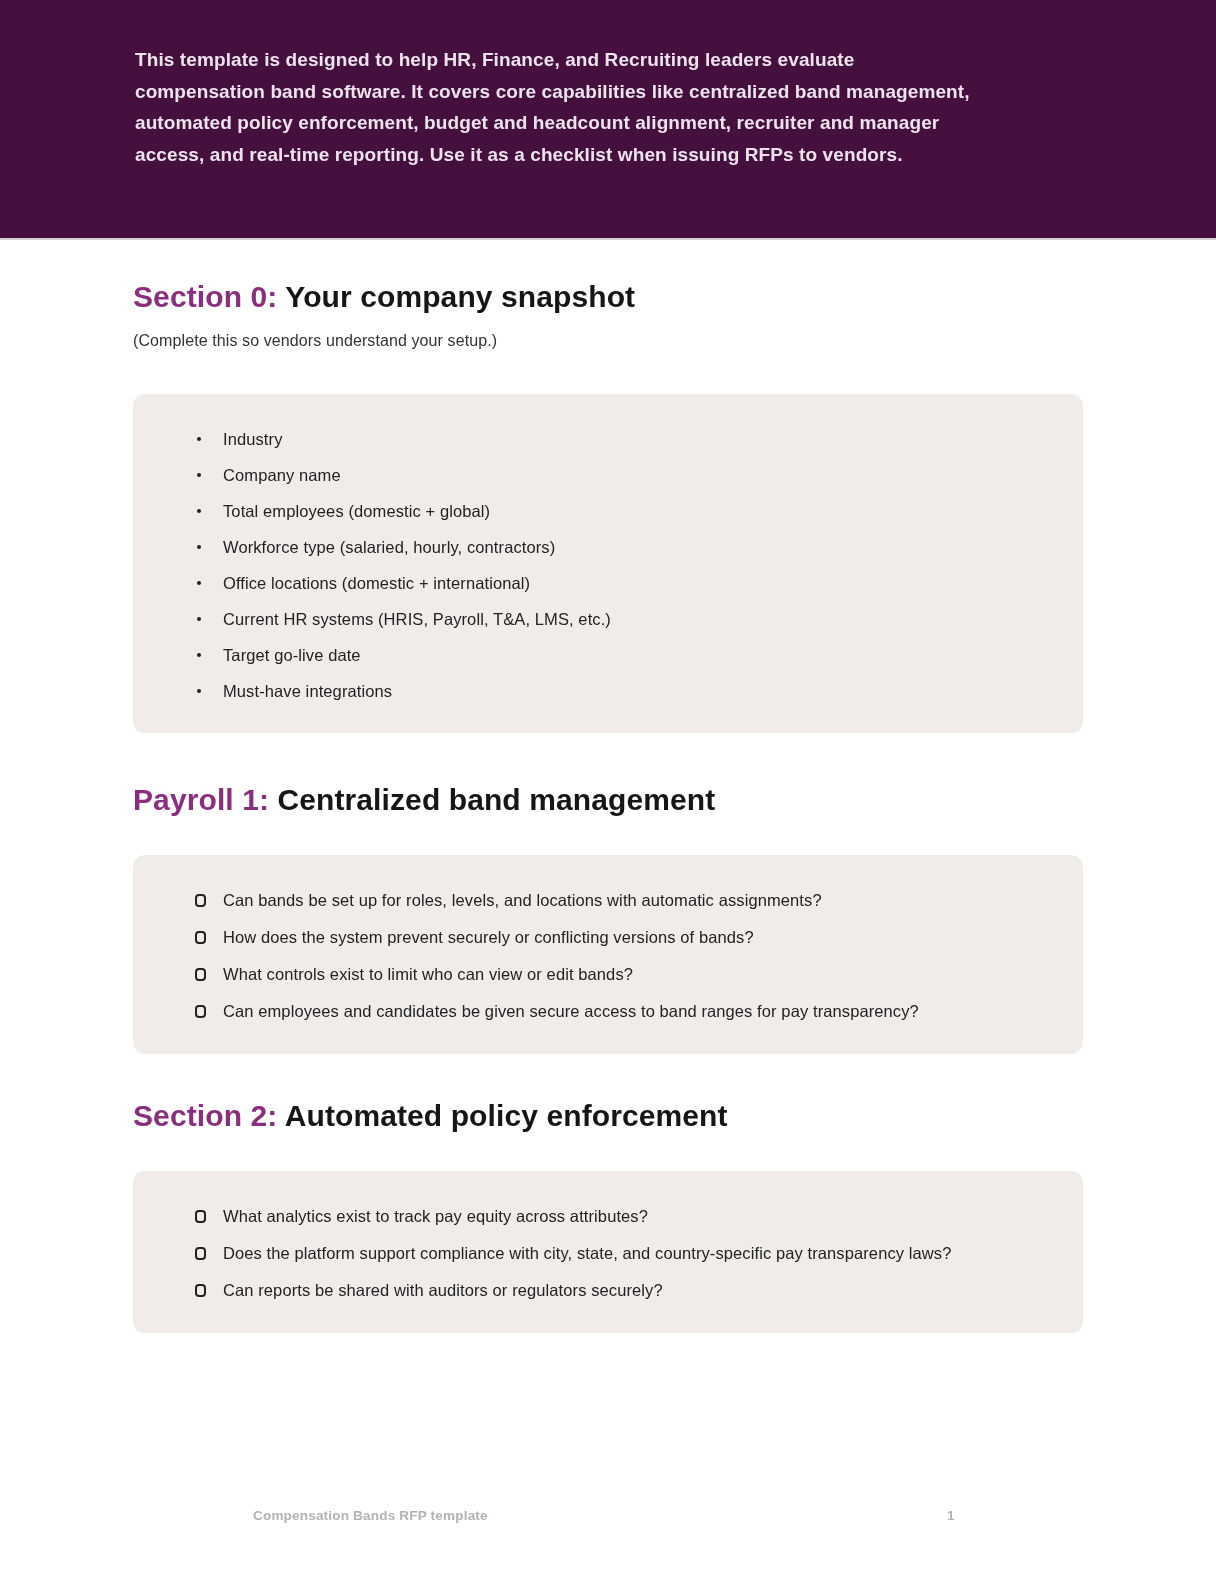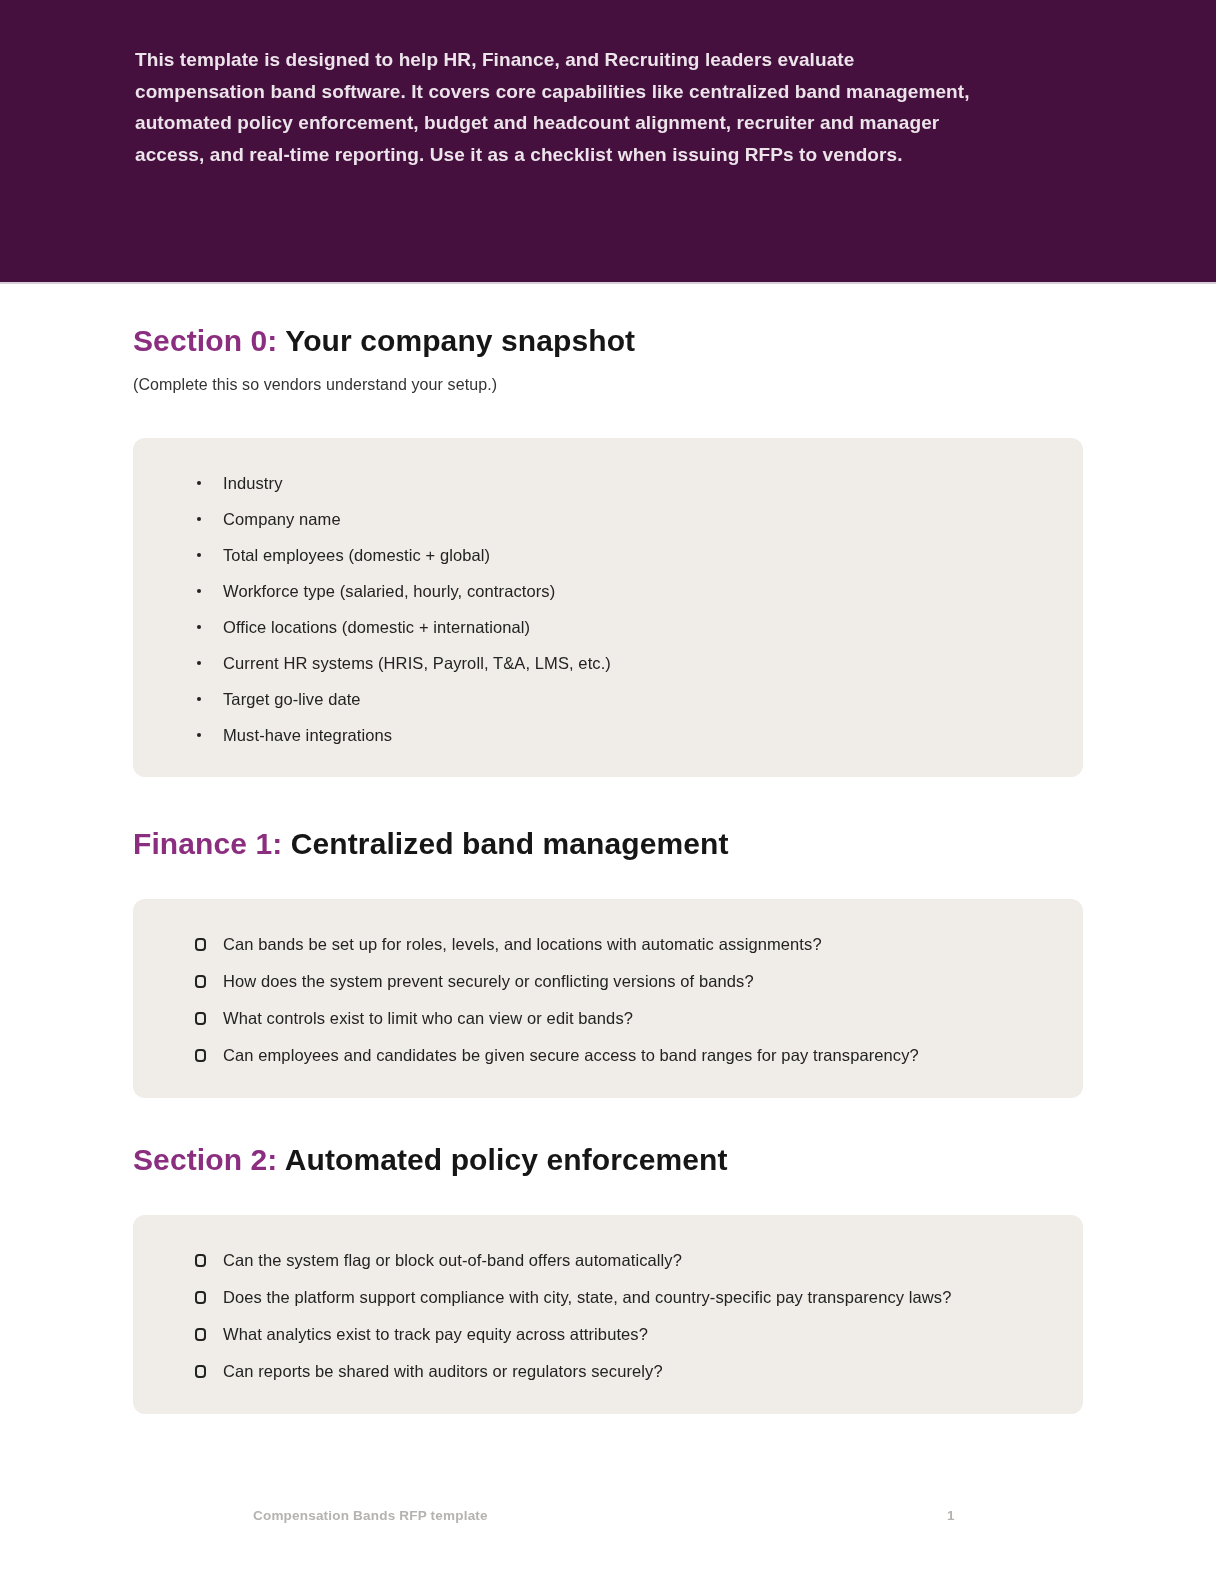--- a/index.html
+++ b/index.html
@@ -11,21 +11,21 @@
   body {
     position: relative;
     height: 1580px;
     overflow: hidden;
     color: var(--color-text, #1e1e1e);
   }
 
   
   .header-band {
     width: 100%;
-    height: 284px;
+    height: 240px;
     background: var(--color-header-bg, #45103e);
     border-bottom: 2px solid var(--color-header-divider, #d9cdd7);
   }
   .intro-text {
     padding: 44px 120px 0 135px;
     max-width: 1100px;
     color: var(--color-intro-text, #ece4ea);
     font-size: 19px;
     font-weight: bold;
     line-height: 31.5px;
@@ -168,21 +168,21 @@
         <span>Target go-live date</span>
       </li>
       <li>
         <span class="bullet-dot"></span>
         <span>Must-have integrations</span>
       </li>
     </ul>
   </div>
 
   <h2 class="section-heading heading-1">
-    <span class="section-label">Finance 1:</span><span class="section-title"> Centralized band management</span>
+    <span class="section-label">Payroll 1:</span><span class="section-title"> Centralized band management</span>
   </h2>
 
   <div class="panel checkbox-panel">
     <ul>
       <li>
         <span class="checkbox-glyph"></span>
         <span>Can bands be set up for roles, levels, and locations with automatic assignments?</span>
       </li>
       <li>
         <span class="checkbox-glyph"></span>
@@ -200,29 +200,25 @@
   </div>
 
   <h2 class="section-heading heading-2">
     <span class="section-label">Section 2:</span><span class="section-title"> Automated policy enforcement</span>
   </h2>
 
   <div class="panel checkbox-panel">
     <ul>
       <li>
         <span class="checkbox-glyph"></span>
-        <span>Can the system flag or block out-of-band offers automatically?</span>
+        <span>What analytics exist to track pay equity across attributes?</span>
       </li>
       <li>
         <span class="checkbox-glyph"></span>
         <span>Does the platform support compliance with city, state, and country-specific pay transparency laws?</span>
-      </li>
-      <li>
-        <span class="checkbox-glyph"></span>
-        <span>What analytics exist to track pay equity across attributes?</span>
       </li>
       <li>
         <span class="checkbox-glyph"></span>
         <span>Can reports be shared with auditors or regulators securely?</span>
       </li>
     </ul>
   </div>
 
 </div>
 

